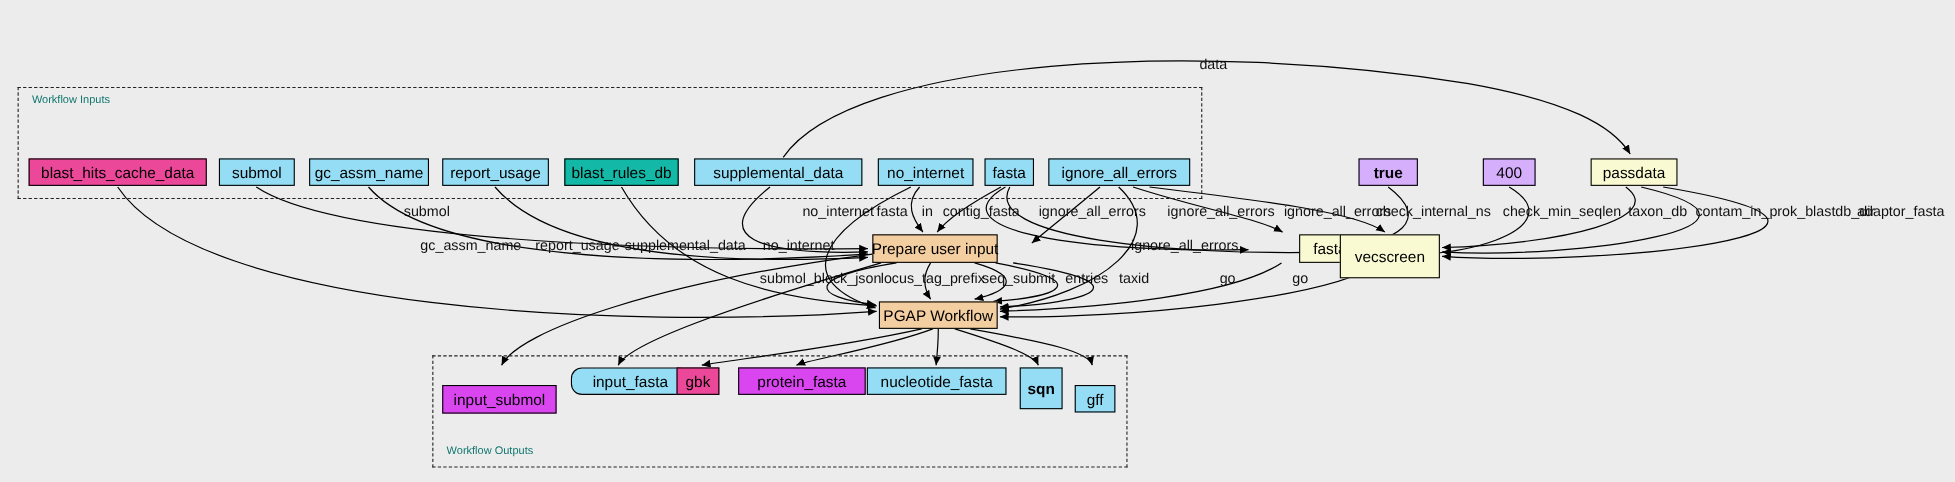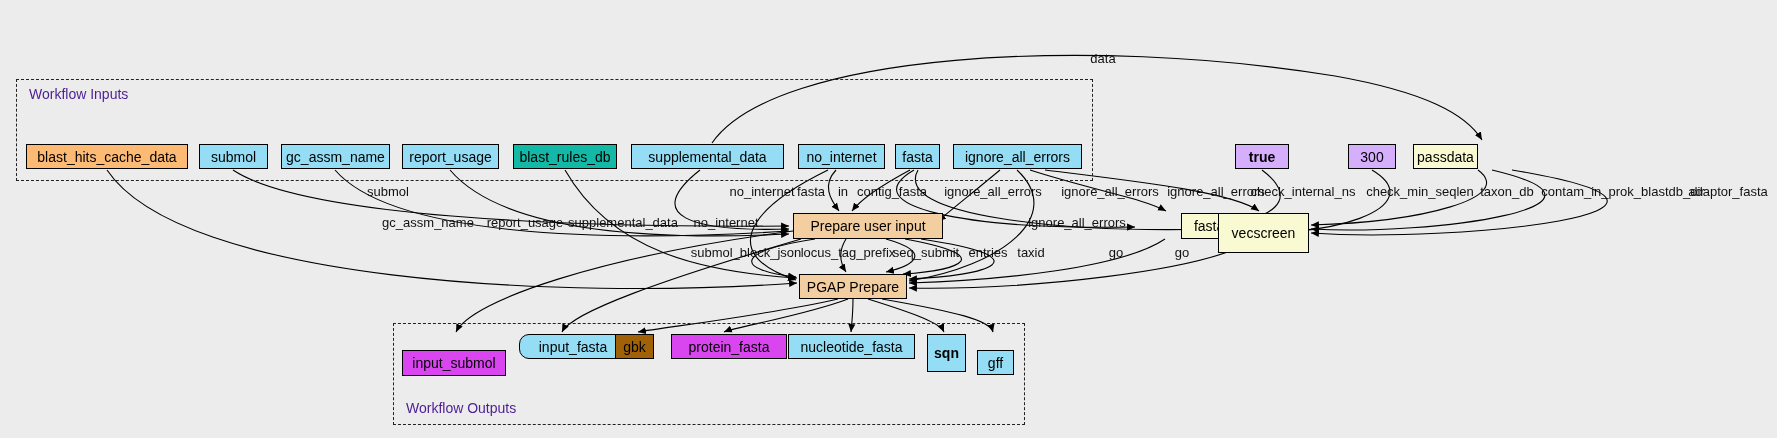--- a/index.html
+++ b/index.html
@@ -30,22 +30,22 @@
     fill:#111;
     text-anchor:middle;
   }
   .group{
     position:absolute;
     border:1.5px dashed #222;
     box-sizing:border-box;
   }
   .group-label{
     position:absolute;
-    font-size:14px;
-    color:#4c1d95;
+    font-size:10px;
+    color:#0f766e;
     white-space:nowrap;
   }
   .group-label.top{top:6px;left:12px;}
   .group-label.bottom{bottom:8px;left:12px;}
   .node{
     position:absolute;
     box-sizing:border-box;
     border:1px solid #000;
     display:flex;
     align-items:center;
@@ -127,36 +127,36 @@
       <path d="M 853 299 C 853 312, 852 322, 851 332" class="edge" stroke="#000000" marker-end="url(#arrow)"></path>
       <path d="M 868 299 C 916 314, 940 323, 944 332" class="edge" stroke="#000000" marker-end="url(#arrow)"></path>
       <path d="M 882 299 C 956 312, 990 320, 993 332" class="edge" stroke="#000000" marker-end="url(#arrow)"></path>
     </svg>
 <div class="group" style="left: 16px; top: 79px; width: 1077px; height: 102px;">
       <div class="group-label top">Workflow Inputs</div>
     </div>
     <div class="group" style="left: 393px; top: 323px; width: 632px; height: 102px;">
       <div class="group-label bottom">Workflow Outputs</div>
     </div>
-    <div class="node input" style="left: 26px; top: 144px; width: 162px; height: 25px; background: #fdba74;">blast_hits_cache_data</div>
+    <div class="node input" style="left: 26px; top: 144px; width: 162px; height: 25px; background: #ec4899;">blast_hits_cache_data</div>
     <div class="node input" style="left: 199px; top: 144px; width: 69px; height: 25px; background: rgb(148, 221, 244);">submol</div>
     <div class="node input" style="left: 281px; top: 144px; width: 109px; height: 25px; background: rgb(148, 221, 244);">gc_assm_name</div>
     <div class="node input" style="left: 402px; top: 144px; width: 97px; height: 25px; background: rgb(148, 221, 244);">report_usage</div>
     <div class="node input" style="left: 513px; top: 144px; width: 104px; height: 25px; background: #14b8a6;">blast_rules_db</div>
     <div class="node input" style="left: 631px; top: 144px; width: 153px; height: 25px; background: rgb(148, 221, 244);">supplemental_data</div>
     <div class="node input" style="left: 798px; top: 144px; width: 87px; height: 25px; background: rgb(148, 221, 244);">no_internet</div>
     <div class="node input" style="left: 895px; top: 144px; width: 45px; height: 25px; background: rgb(148, 221, 244);">fasta</div>
     <div class="node input" style="left: 953px; top: 144px; width: 129px; height: 25px; background: rgb(148, 221, 244);">ignore_all_errors</div>
     <div class="node default" style="left: 1235px; top: 144px; width: 54px; height: 25px; background: rgb(213, 174, 252); font-weight: bold;">true</div>
-    <div class="node default" style="left: 1348px; top: 144px; width: 48px; height: 25px; background: rgb(213, 174, 252);">300</div>
-    <div class="node step" style="left: 1413px; top: 144px; width: 65px; height: 25px; background: rgb(250, 250, 210);">passdata</div>
-    <div class="node subworkflow" style="left: 793px; top: 213px; width: 150px; height: 26px; background: rgb(243, 206, 161);">Prepare user input</div>
+    <div class="node default" style="left: 1348px; top: 144px; width: 48px; height: 25px; background: rgb(213, 174, 252);">400</div>
+    <div class="node step" style="left: 1446px; top: 144px; width: 79px; height: 25px; background: rgb(250, 250, 210);">passdata</div>
+    <div class="node subworkflow" style="left: 793px; top: 213px; width: 114px; height: 26px; background: rgb(243, 206, 161);">Prepare user input</div>
     <div class="node step" style="left: 1137px; top: 213px; width: 74px; height: 26px; background: rgb(250, 250, 210); margin-left: 44px;">fastaval</div>
     <div class="node step" style="left: 1218px; top: 213px; width: 91px; height: 40px; background: rgb(250, 250, 210);">vecscreen</div>
-    <div class="node subworkflow" style="left: 799px; top: 274px; width: 108px; height: 25px; background: rgb(243, 206, 161);">PGAP Prepare</div>
+    <div class="node subworkflow" style="left: 799px; top: 274px; width: 108px; height: 25px; background: rgb(243, 206, 161);">PGAP Workflow</div>
     <div class="node output" style="left: 402px; top: 350px; width: 104px; height: 26px; background: #d946ef;">input_submol</div>
     <div class="node output" style="left: 519px; top: 334px; width: 108px; height: 25px; background: rgb(148, 221, 244); border-radius: 10px;">input_fasta</div>
-    <div class="node output" style="left: 615px; top: 334px; width: 39px; height: 25px; background: #a16207;">gbk</div>
+    <div class="node output" style="left: 615px; top: 334px; width: 39px; height: 25px; background: #ec4899;">gbk</div>
     <div class="node output" style="left: 671px; top: 334px; width: 116px; height: 25px; background: #d946ef;">protein_fasta</div>
     <div class="node output" style="left: 788px; top: 334px; width: 127px; height: 25px; background: rgb(148, 221, 244);">nucleotide_fasta</div>
     <div class="node output" style="left: 927px; top: 334px; width: 39px; height: 38px; background: rgb(148, 221, 244); font-weight: bold;">sqn</div>
     <div class="node output" style="left: 977px; top: 350px; width: 37px; height: 25px; background: rgb(148, 221, 244);">gff</div>
   </div>
 
 </body></html>

